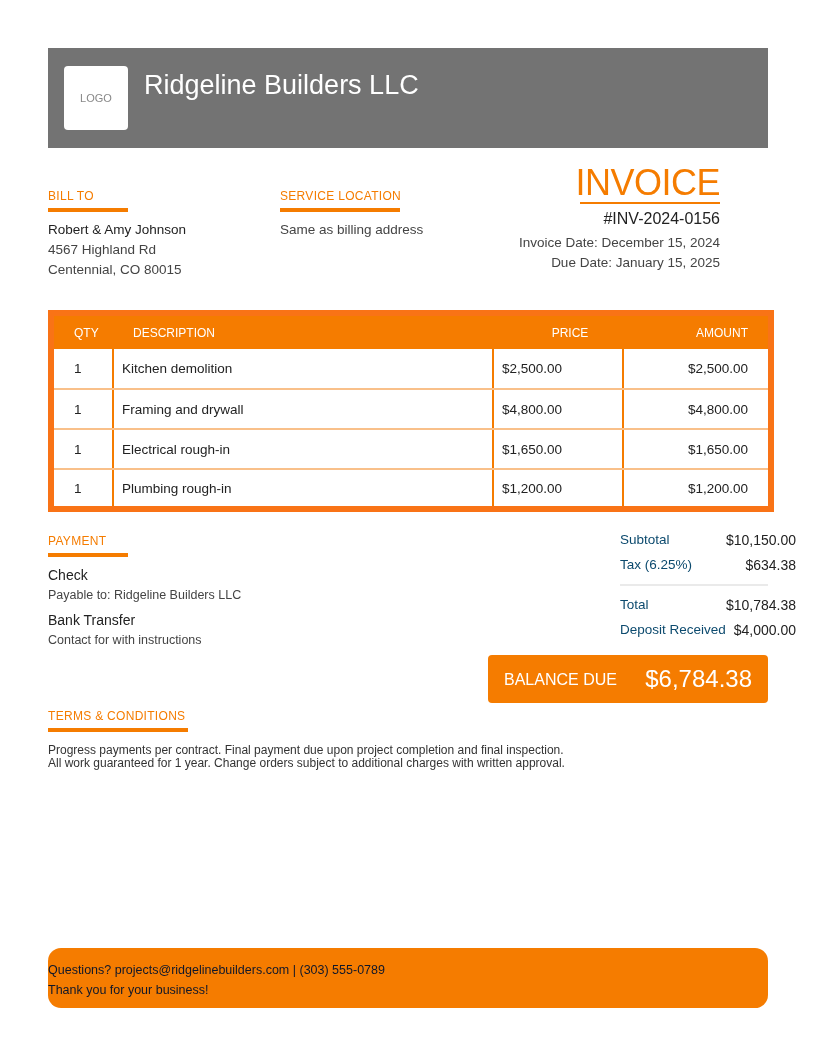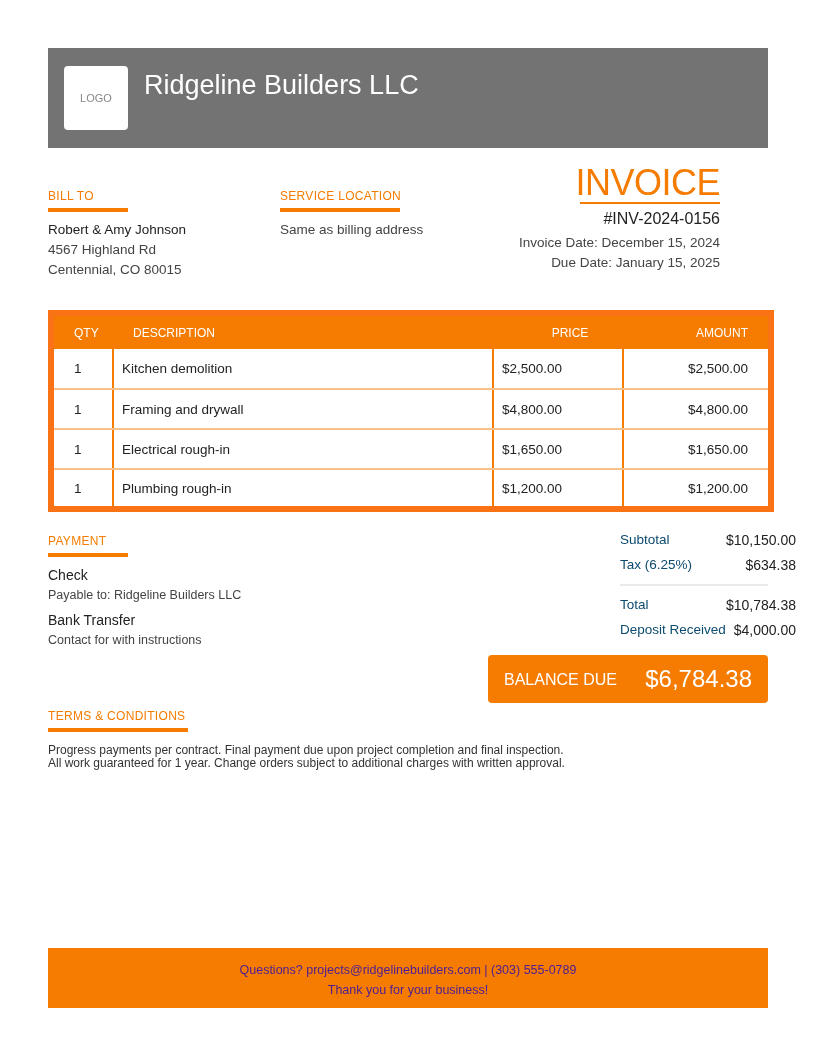--- a/index.html
+++ b/index.html
@@ -86,21 +86,21 @@
       position: absolute; left: 488px; top: 655px; width: 280px; height: 48px;
       background: #f57c00; border-radius: 4px;
     }
     .balance-label { position: absolute; left: 16px; top: 16px; font-size: 16px; color: #fff; line-height: 18px; }
     .balance-value { position: absolute; right: 16px; top: 10px; font-size: 24px; color: #fff; line-height: 28px; }
 
     .terms-text { position: absolute; left: 48px; font-size: 12px; color: #333; line-height: 15px; white-space: nowrap; }
 
     .footer {
       position: absolute; left: 48px; top: 948px; width: 720px; height: 60px;
-      background: #f57c00; color: #4c1d95; text-align: center;
+      background: #f57c00; color: #0f172a; text-align: left; border-radius: 13px;
     }
     .footer-line1 { position: absolute; left: 0; right: 0; top: 15px; font-size: 12.5px; line-height: 15px; }
     .footer-line2 { position: absolute; left: 0; right: 0; top: 35px; font-size: 12.5px; line-height: 15px; }
   </style>
 </head>
 <body>
 
 <div class="header">
   <div class="logo">LOGO</div>
   <div class="company-name">Ridgeline Builders LLC</div>

